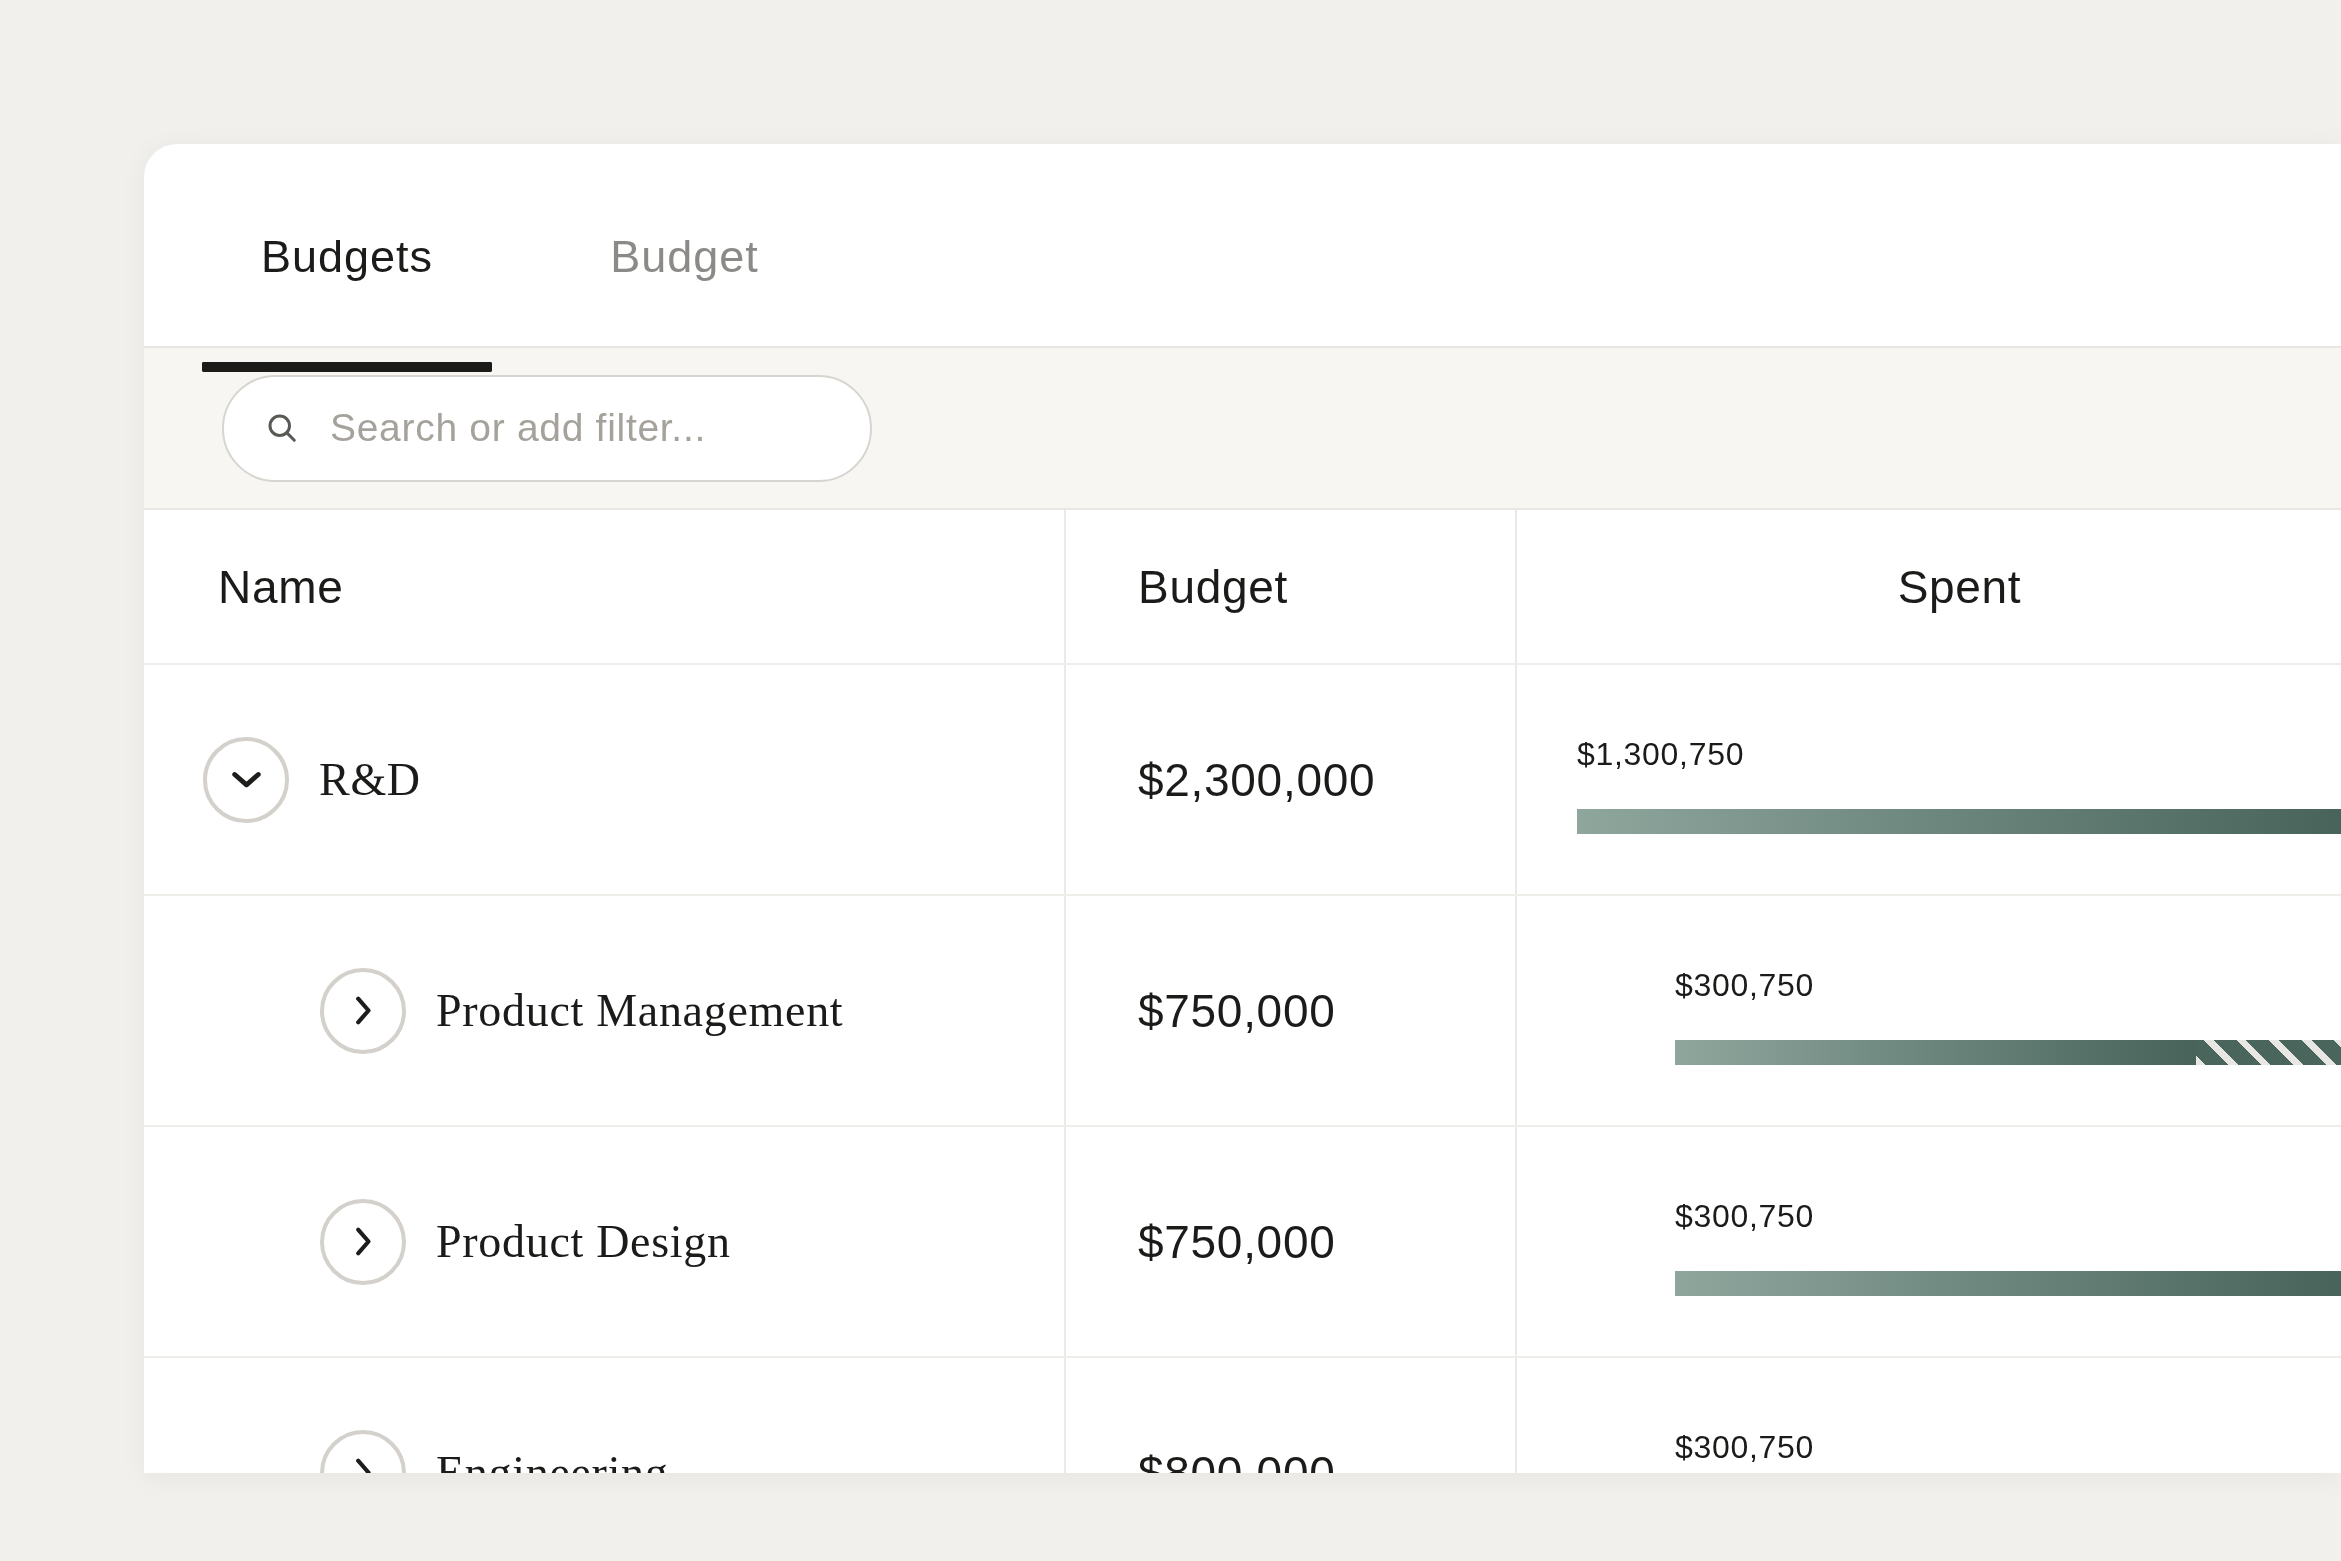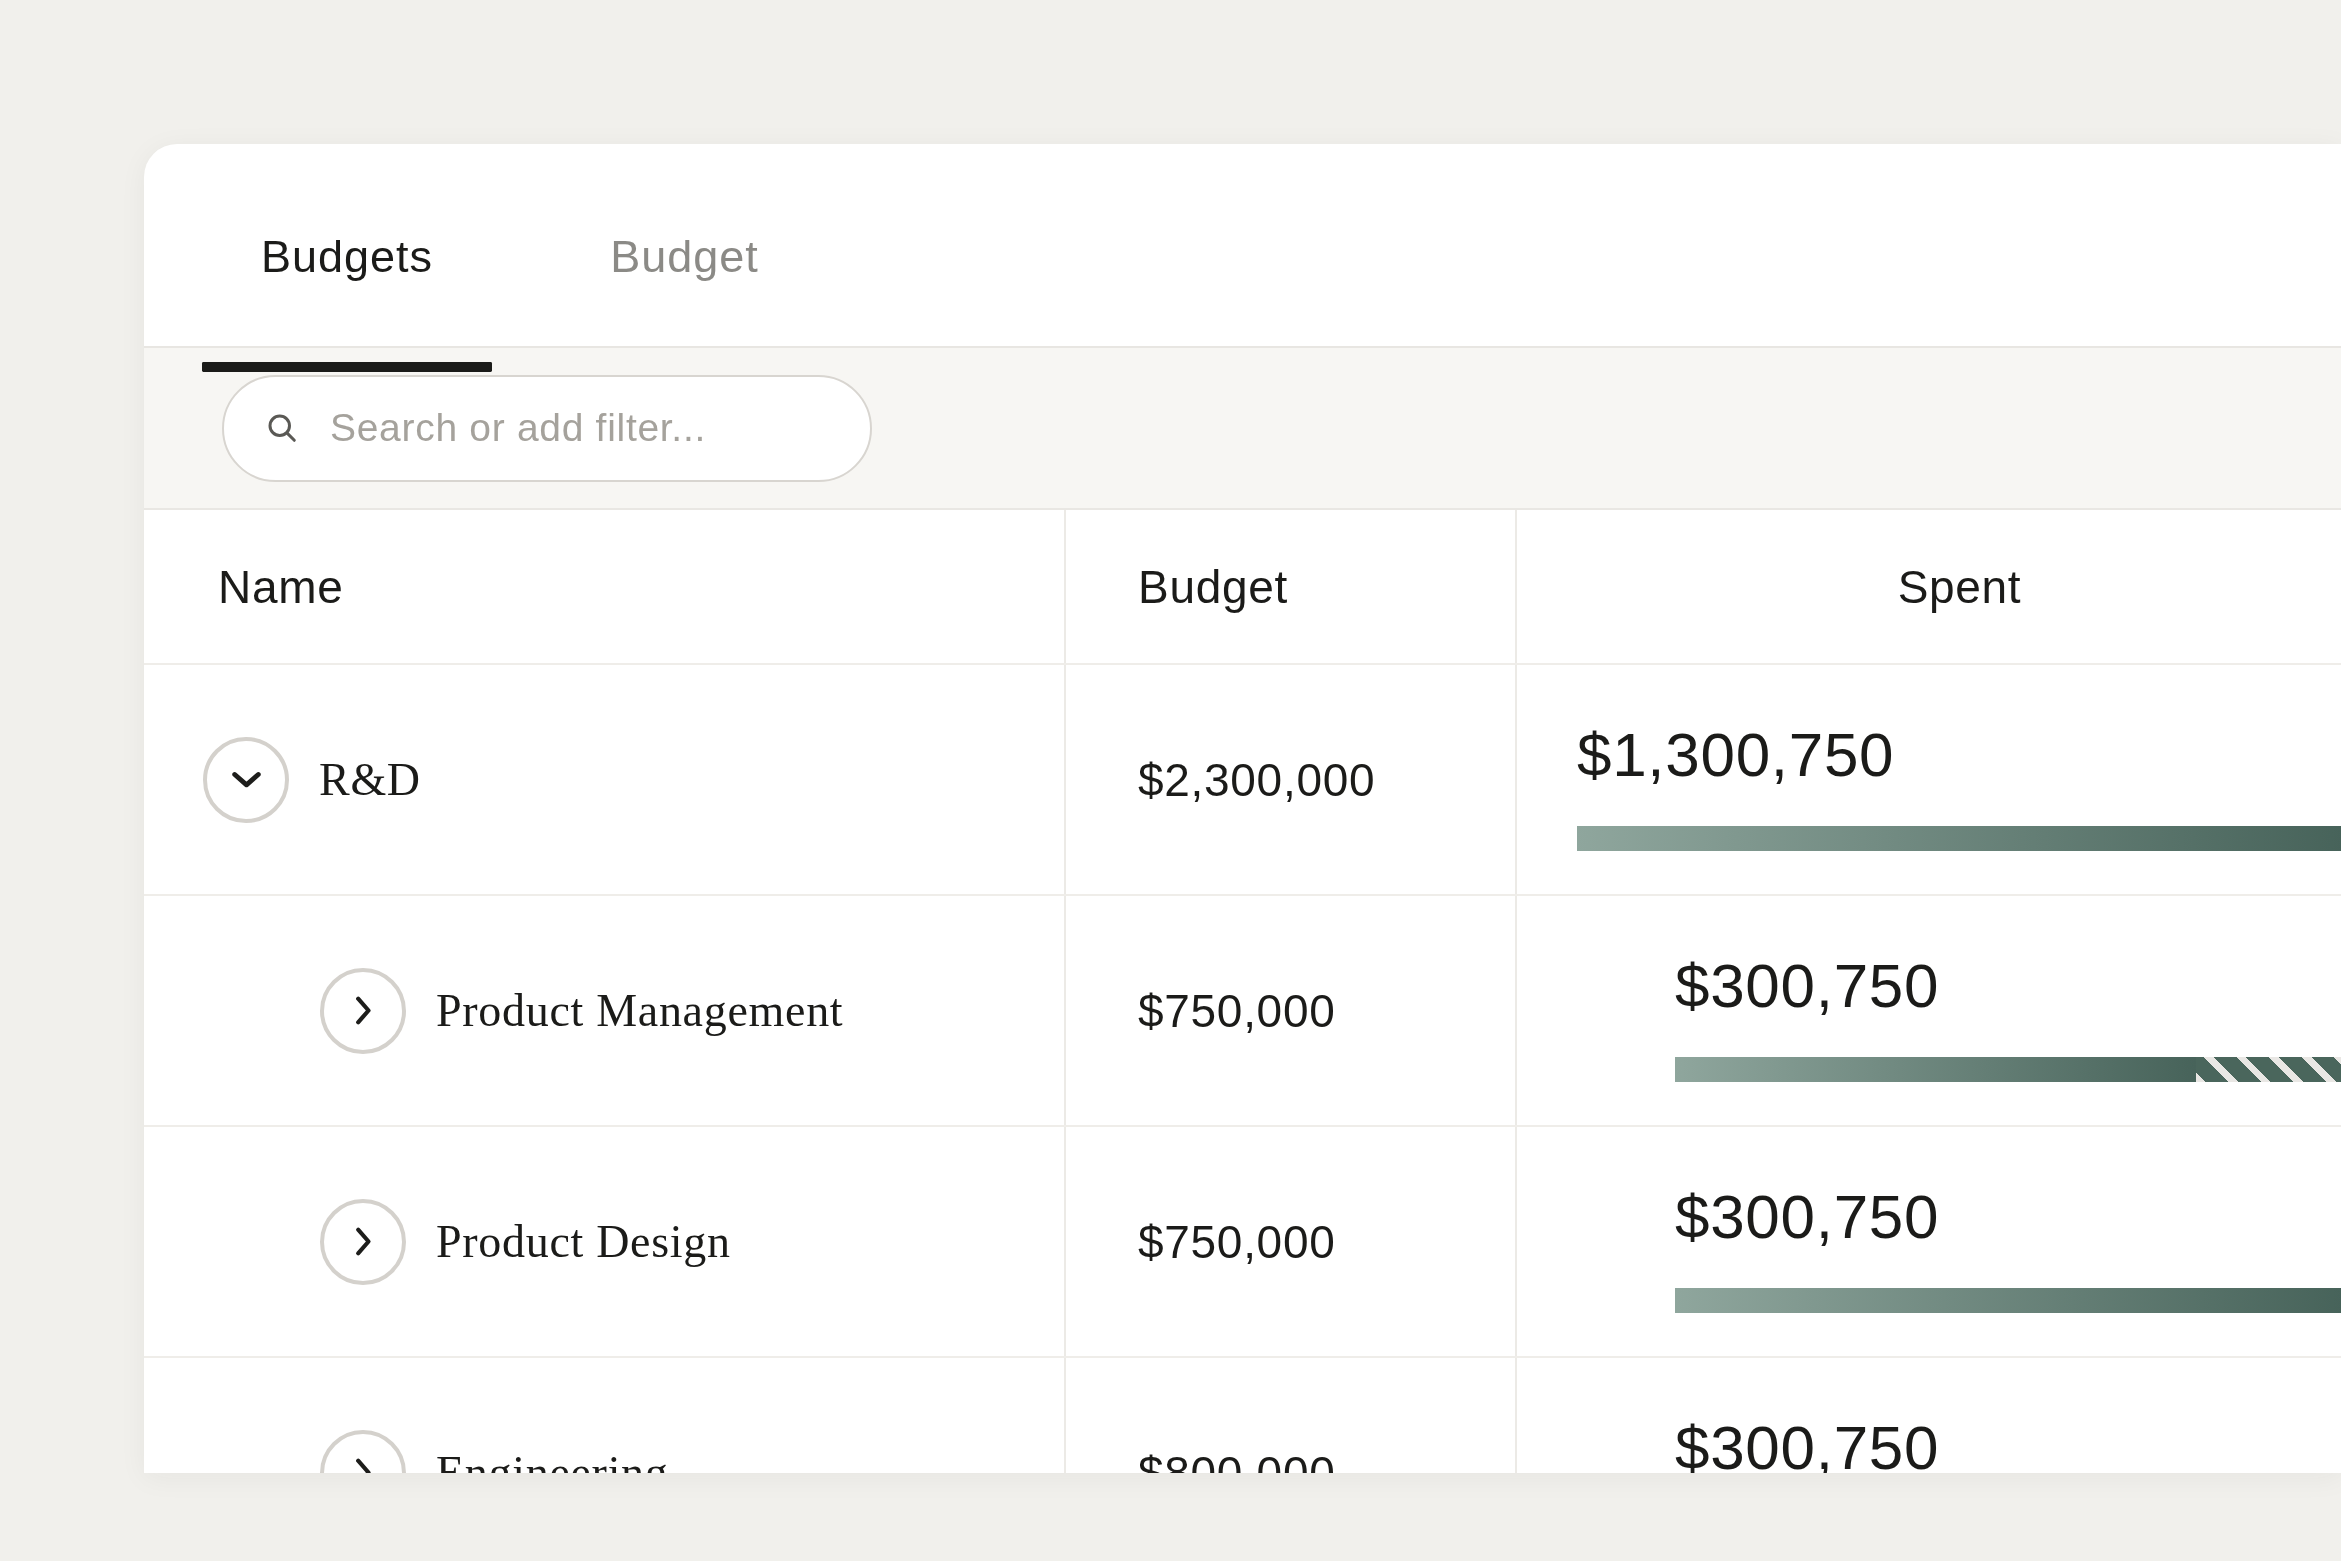--- a/index.html
+++ b/index.html
@@ -80,21 +80,21 @@
 
   .chev-btn {
     box-sizing:border-box; width:86px; height:86px; border-radius:50%;
     background:#FFFFFF; border:4.2px solid #D4D1CC;
     display:flex; align-items:center; justify-content:center;
     cursor:pointer; flex:0 0 auto; padding:0;
   }
 
   .spent-inner { display:flex; flex-direction:column; }
   .spent-inner.indent2 { padding-left:98px; }
-  .spent-value { font-size:62px; letter-spacing:0.7px; margin-top:11px; }
+  .spent-value { font-size:32px; letter-spacing:0.7px; margin-top:11px; }
   .bar-row { display:flex; height:25px; margin-top:36px; width:100%; }
   .bar-solid {
     flex:1 1 auto; height:100%;
     background:linear-gradient(90deg, var(--bar_gradient_from,#8FA69D), var(--bar_gradient_to,#47635A));
   }
   .bar-hatch {
     flex:0 0 auto; height:100%;
     background:repeating-linear-gradient(45deg,
       var(--bar_hatch_stripe,#E9E7E4) 0px,  var(--bar_hatch_stripe,#E9E7E4) 7px,
       var(--bar_hatch_base,#4A665C) 7px,   var(--bar_hatch_base,#4A665C) 23px);

